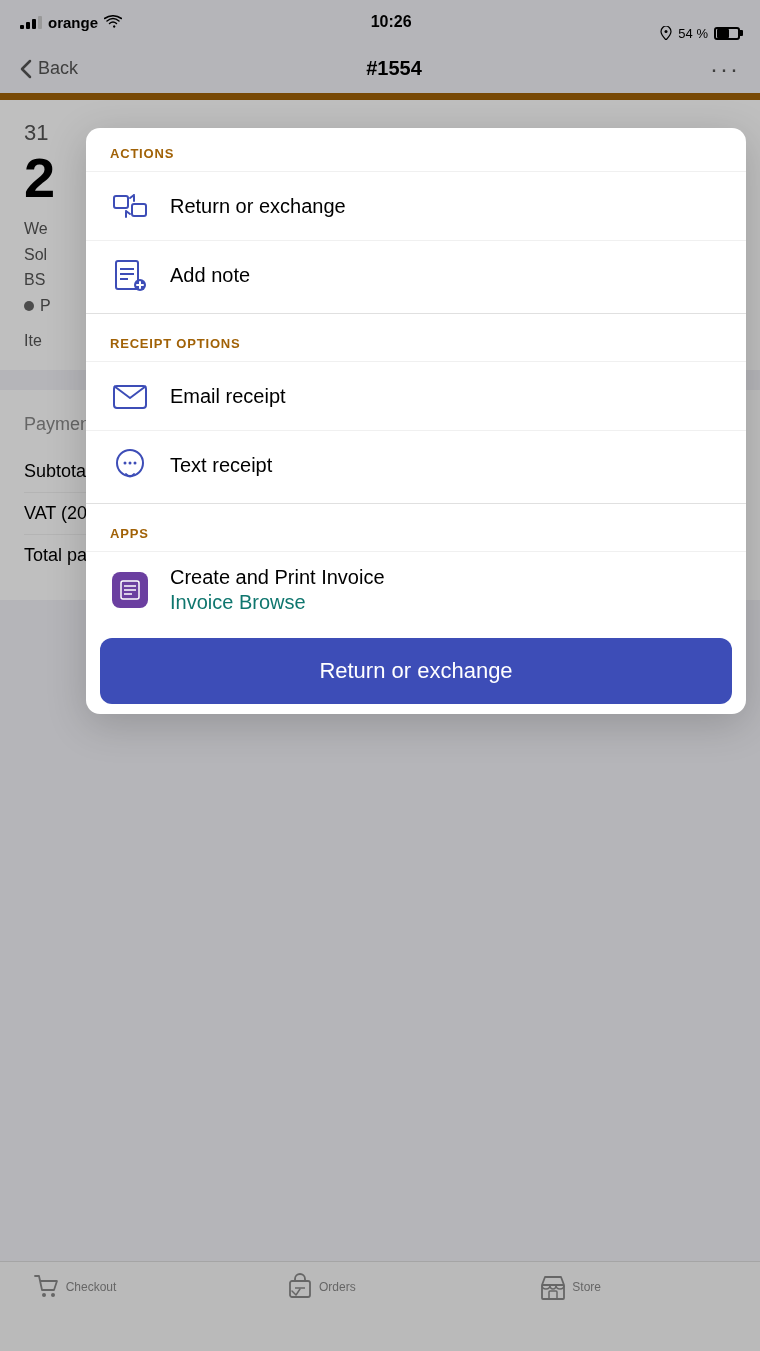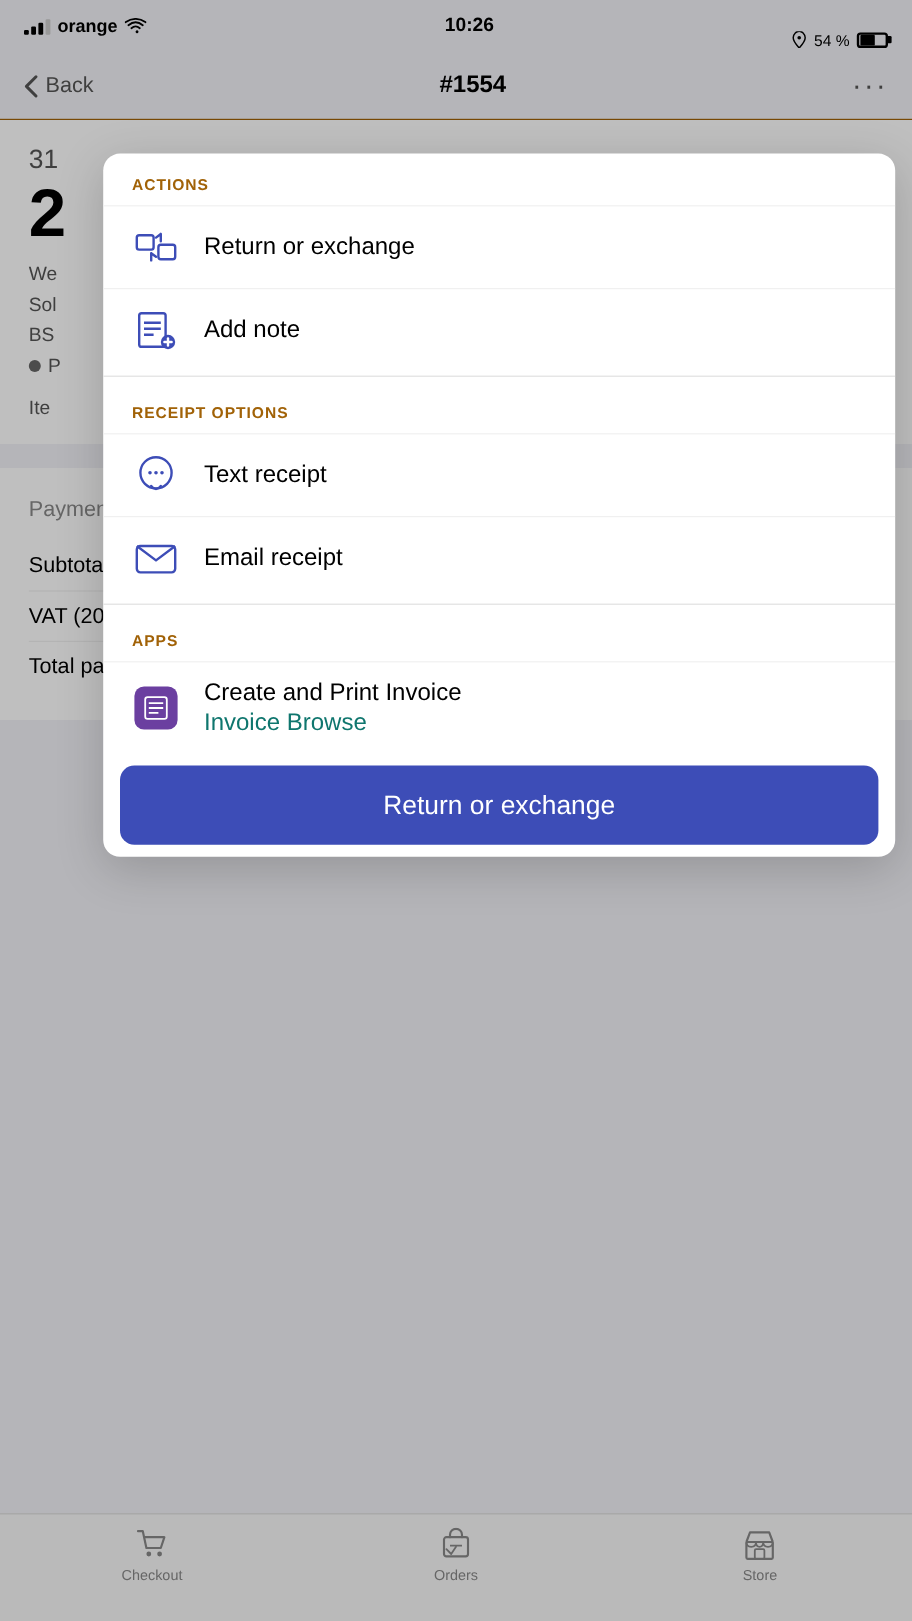--- a/index.html
+++ b/index.html
@@ -83,21 +83,21 @@
 
     
     .nav-bar {
       width: 100%;
       height: 56px;
       background: #f2f2f7;
       display: flex;
       align-items: center;
       justify-content: space-between;
       padding: 0 20px;
-      border-bottom: 1px solid #a16207;
+      border-bottom: 7px solid #a16207;
     }
     .nav-back {
       display: flex;
       align-items: center;
       gap: 6px;
       color: #555;
       font-size: 18px;
       cursor: pointer;
     }
     .nav-title {
@@ -288,21 +288,21 @@
       background: #f9f9f9;
       border-top: 1px solid #ddd;
       display: flex;
       align-items: flex-start;
       justify-content: space-around;
       padding-top: 10px;
       z-index: 5;
     }
     .tab-item {
       display: flex;
-      flex-direction: column;
+      flex-direction: row;
       align-items: center;
       gap: 4px;
       cursor: pointer;
       width: 25%;
     }
     .tab-icon {
       width: 30px;
       height: 30px;
       display: flex;
       align-items: center;
@@ -408,38 +408,38 @@
   </div>
 
   <div class="menu-divider"></div>
 
   
   <div class="menu-section-header">RECEIPT OPTIONS</div>
 
   <div class="menu-item">
     <div class="menu-item-icon">
       <svg width="36" height="36" viewBox="0 0 36 36">
+        <rect x="2" y="8" width="32" height="22" rx="3" fill="none" stroke="#3d4db7" stroke-width="2"></rect>
+        <polyline points="2,8 18,20 34,8" fill="none" stroke="#3d4db7" stroke-width="2" stroke-linejoin="round"></polyline>
+      </svg>
+    </div>
+    <span class="menu-item-label">Email receipt</span>
+  </div>
+
+  <div class="menu-item">
+    <div class="menu-item-icon">
+      <svg width="36" height="36" viewBox="0 0 36 36">
         <circle cx="18" cy="16" r="13" fill="none" stroke="#3d4db7" stroke-width="2"></circle>
         <circle cx="13" cy="16" r="1.5" fill="#3d4db7"></circle>
         <circle cx="18" cy="16" r="1.5" fill="#3d4db7"></circle>
         <circle cx="23" cy="16" r="1.5" fill="#3d4db7"></circle>
         <path d="M14 27 Q18 32 22 27" fill="none" stroke="#3d4db7" stroke-width="2" stroke-linecap="round"></path>
       </svg>
     </div>
     <span class="menu-item-label">Text receipt</span>
-  </div>
-
-  <div class="menu-item">
-    <div class="menu-item-icon">
-      <svg width="36" height="36" viewBox="0 0 36 36">
-        <rect x="2" y="8" width="32" height="22" rx="3" fill="none" stroke="#3d4db7" stroke-width="2"></rect>
-        <polyline points="2,8 18,20 34,8" fill="none" stroke="#3d4db7" stroke-width="2" stroke-linejoin="round"></polyline>
-      </svg>
-    </div>
-    <span class="menu-item-label">Email receipt</span>
   </div>
 
   <div class="menu-divider"></div>
 
   
   <div class="menu-section-header">APPS</div>
 
   <div class="menu-item">
     <div class="menu-item-icon">
       <div style="width:36px;height:36px;background:#6b3fa0;border-radius:8px;display:flex;align-items:center;justify-content:center;">

